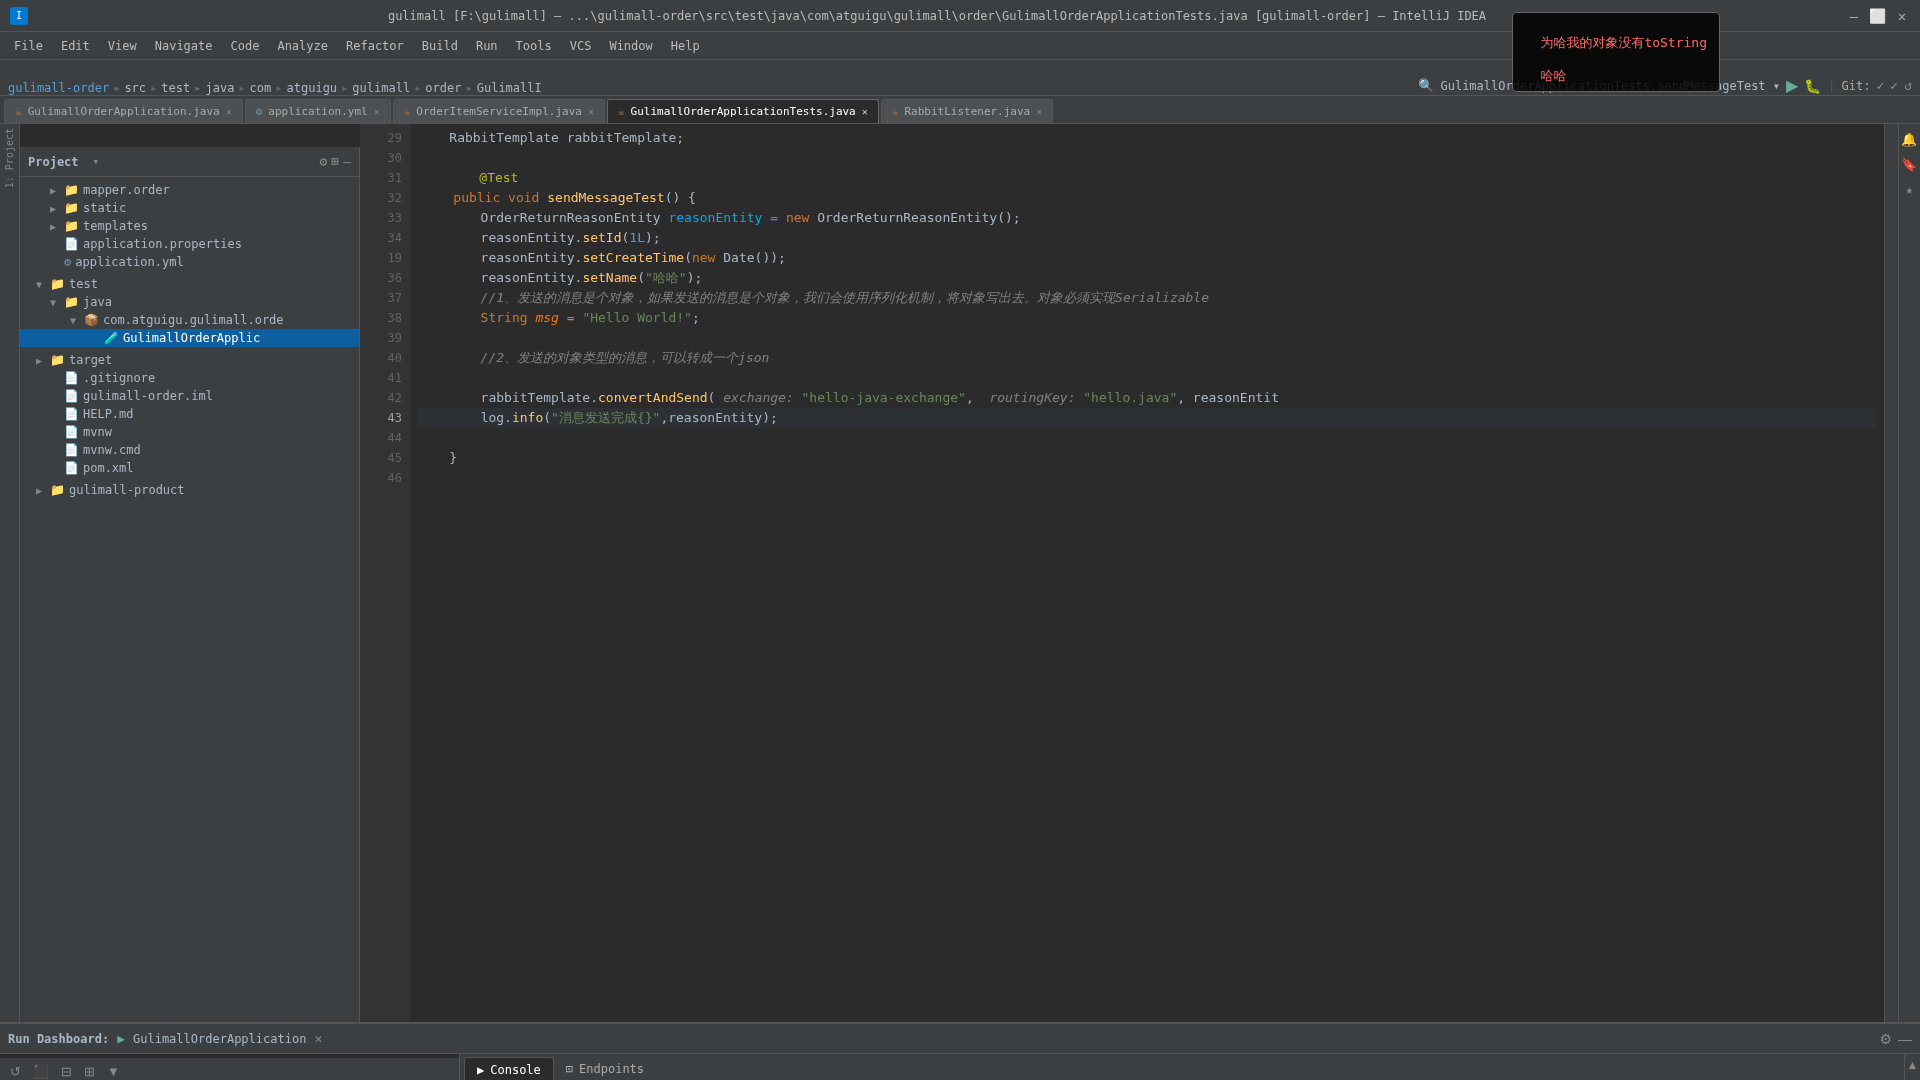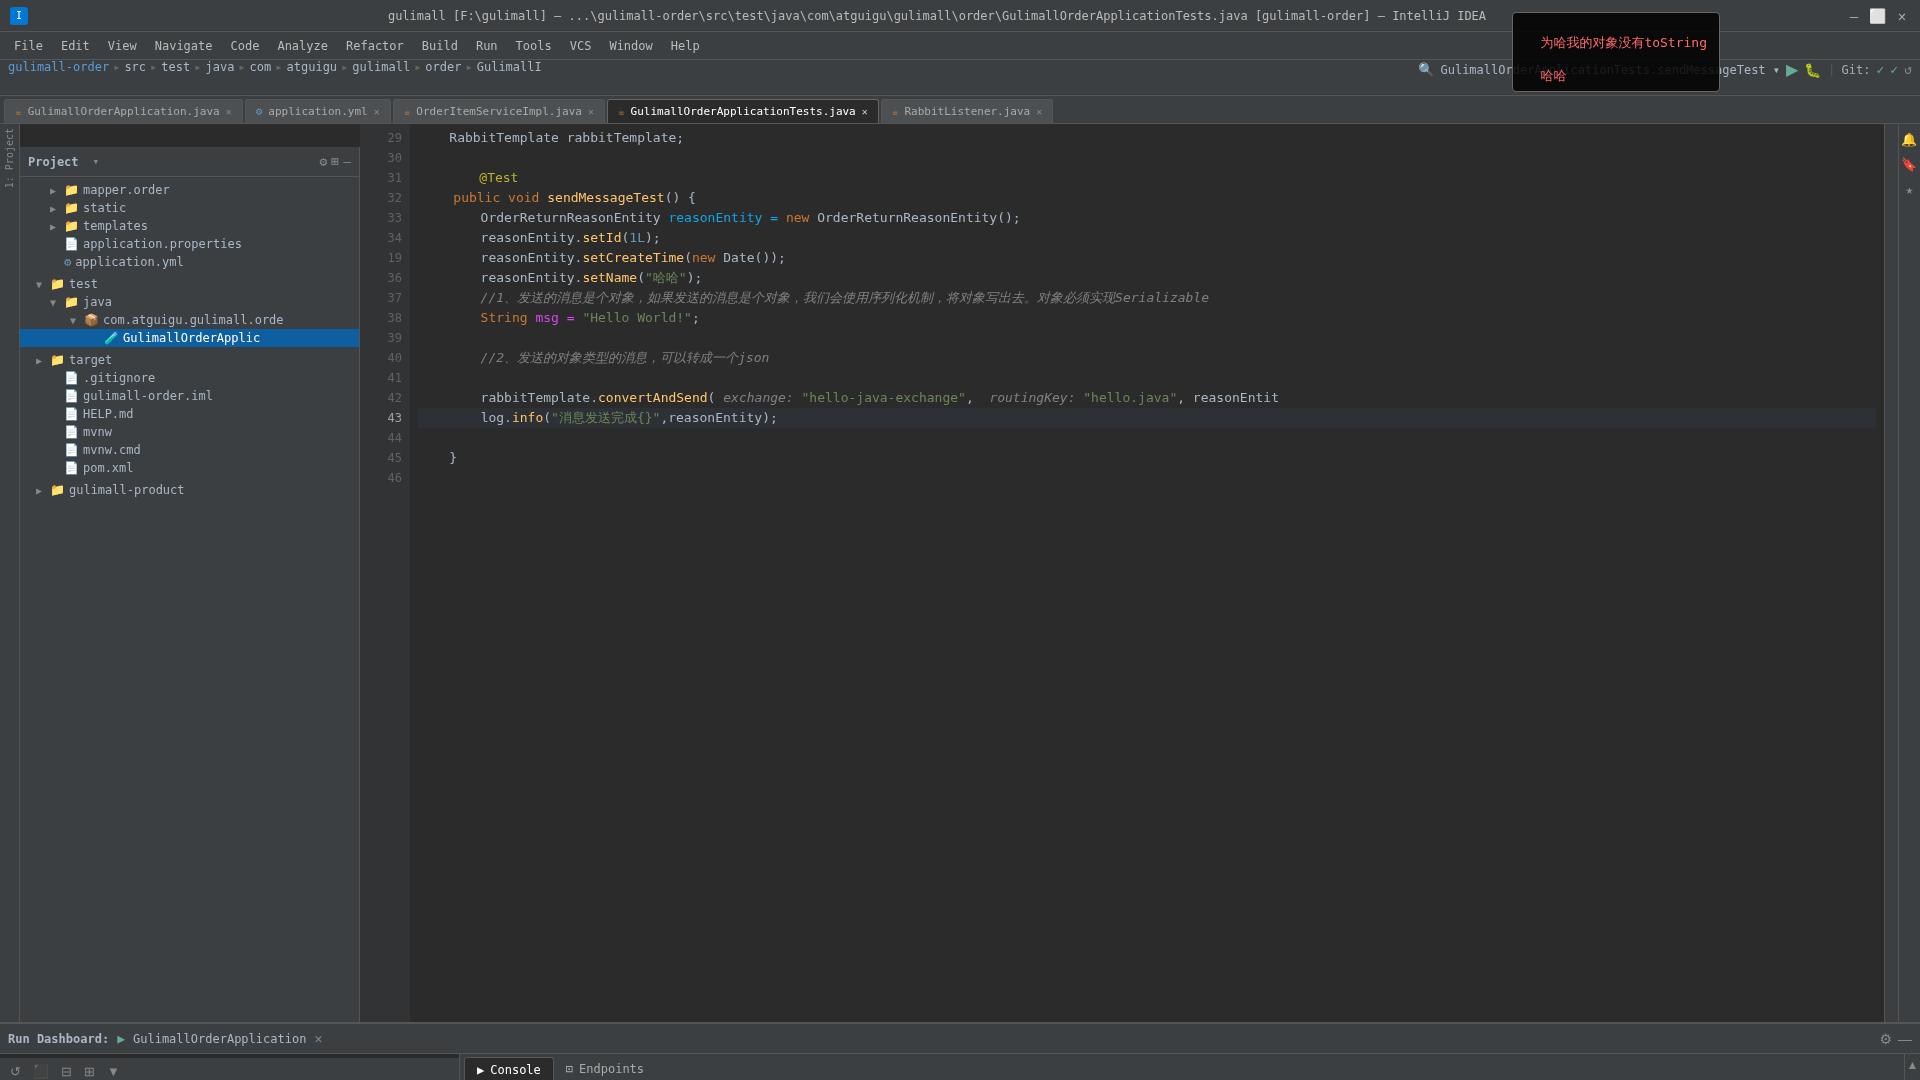--- a/index.html
+++ b/index.html
@@ -29,21 +29,21 @@
       gap: 2px;
       border-bottom: 1px solid #555;
     }
     #menu-bar .menu-item { padding: 2px 8px; color: #bbbbbb; font-size: 12px; cursor: pointer; border-radius: 3px; text-align: center; }
 
     
     #toolbar {
       height: 36px;
       background: #3c3f41;
       display: flex;
-      align-items: flex-start;
+      align-items: flex-end;
       padding: 0 8px;
       border-bottom: 1px solid #555;
     }
     #toolbar .breadcrumb { display: flex; align-items: center; gap: 4px; font-size: 12px; color: #a9b7c6; flex: 1; }
     #toolbar .breadcrumb .sep { color: #666; }
     #toolbar .toolbar-actions { display: flex; align-items: center; gap: 6px; }
     #toolbar .run-btn { background: none; border: none; color: #6a9; cursor: pointer; font-size: 16px; }
     #toolbar .git-label { color: #aaa; font-size: 12px; }
 
     
@@ -615,21 +615,21 @@
 
         <div class="code-line">
           <span style="color:#a9b7c6;">        reasonEntity.</span><span class="fn">setName</span><span style="color:#a9b7c6;">(</span><span class="str">"哈哈"</span><span style="color:#a9b7c6;">);</span>
         </div>
 
         <div class="code-line">
           <span class="comment">        //1、发送的消息是个对象，如果发送的消息是个对象，我们会使用序列化机制，将对象写出去。对象必须实现</span><span class="comment" style="font-style:italic;">Serializable</span>
         </div>
 
         <div class="code-line">
-          <span class="kw">        String </span><span style="color:#d946ef;">msg = </span><span class="str">"Hello World!"</span><span style="color:#a9b7c6;">;</span>
+          <span class="kw">        String </span><span style="color:#f97316;font-style:italic;">msg = </span><span class="str">"Hello World!"</span><span style="color:#a9b7c6;">;</span>
         </div>
 
         <div class="code-line">&nbsp;</div>
 
         <div class="code-line">
           <span class="comment">        //2、发送的对象类型的消息，可以转成一个json</span>
         </div>
 
         <div class="code-line">&nbsp;</div>
 

